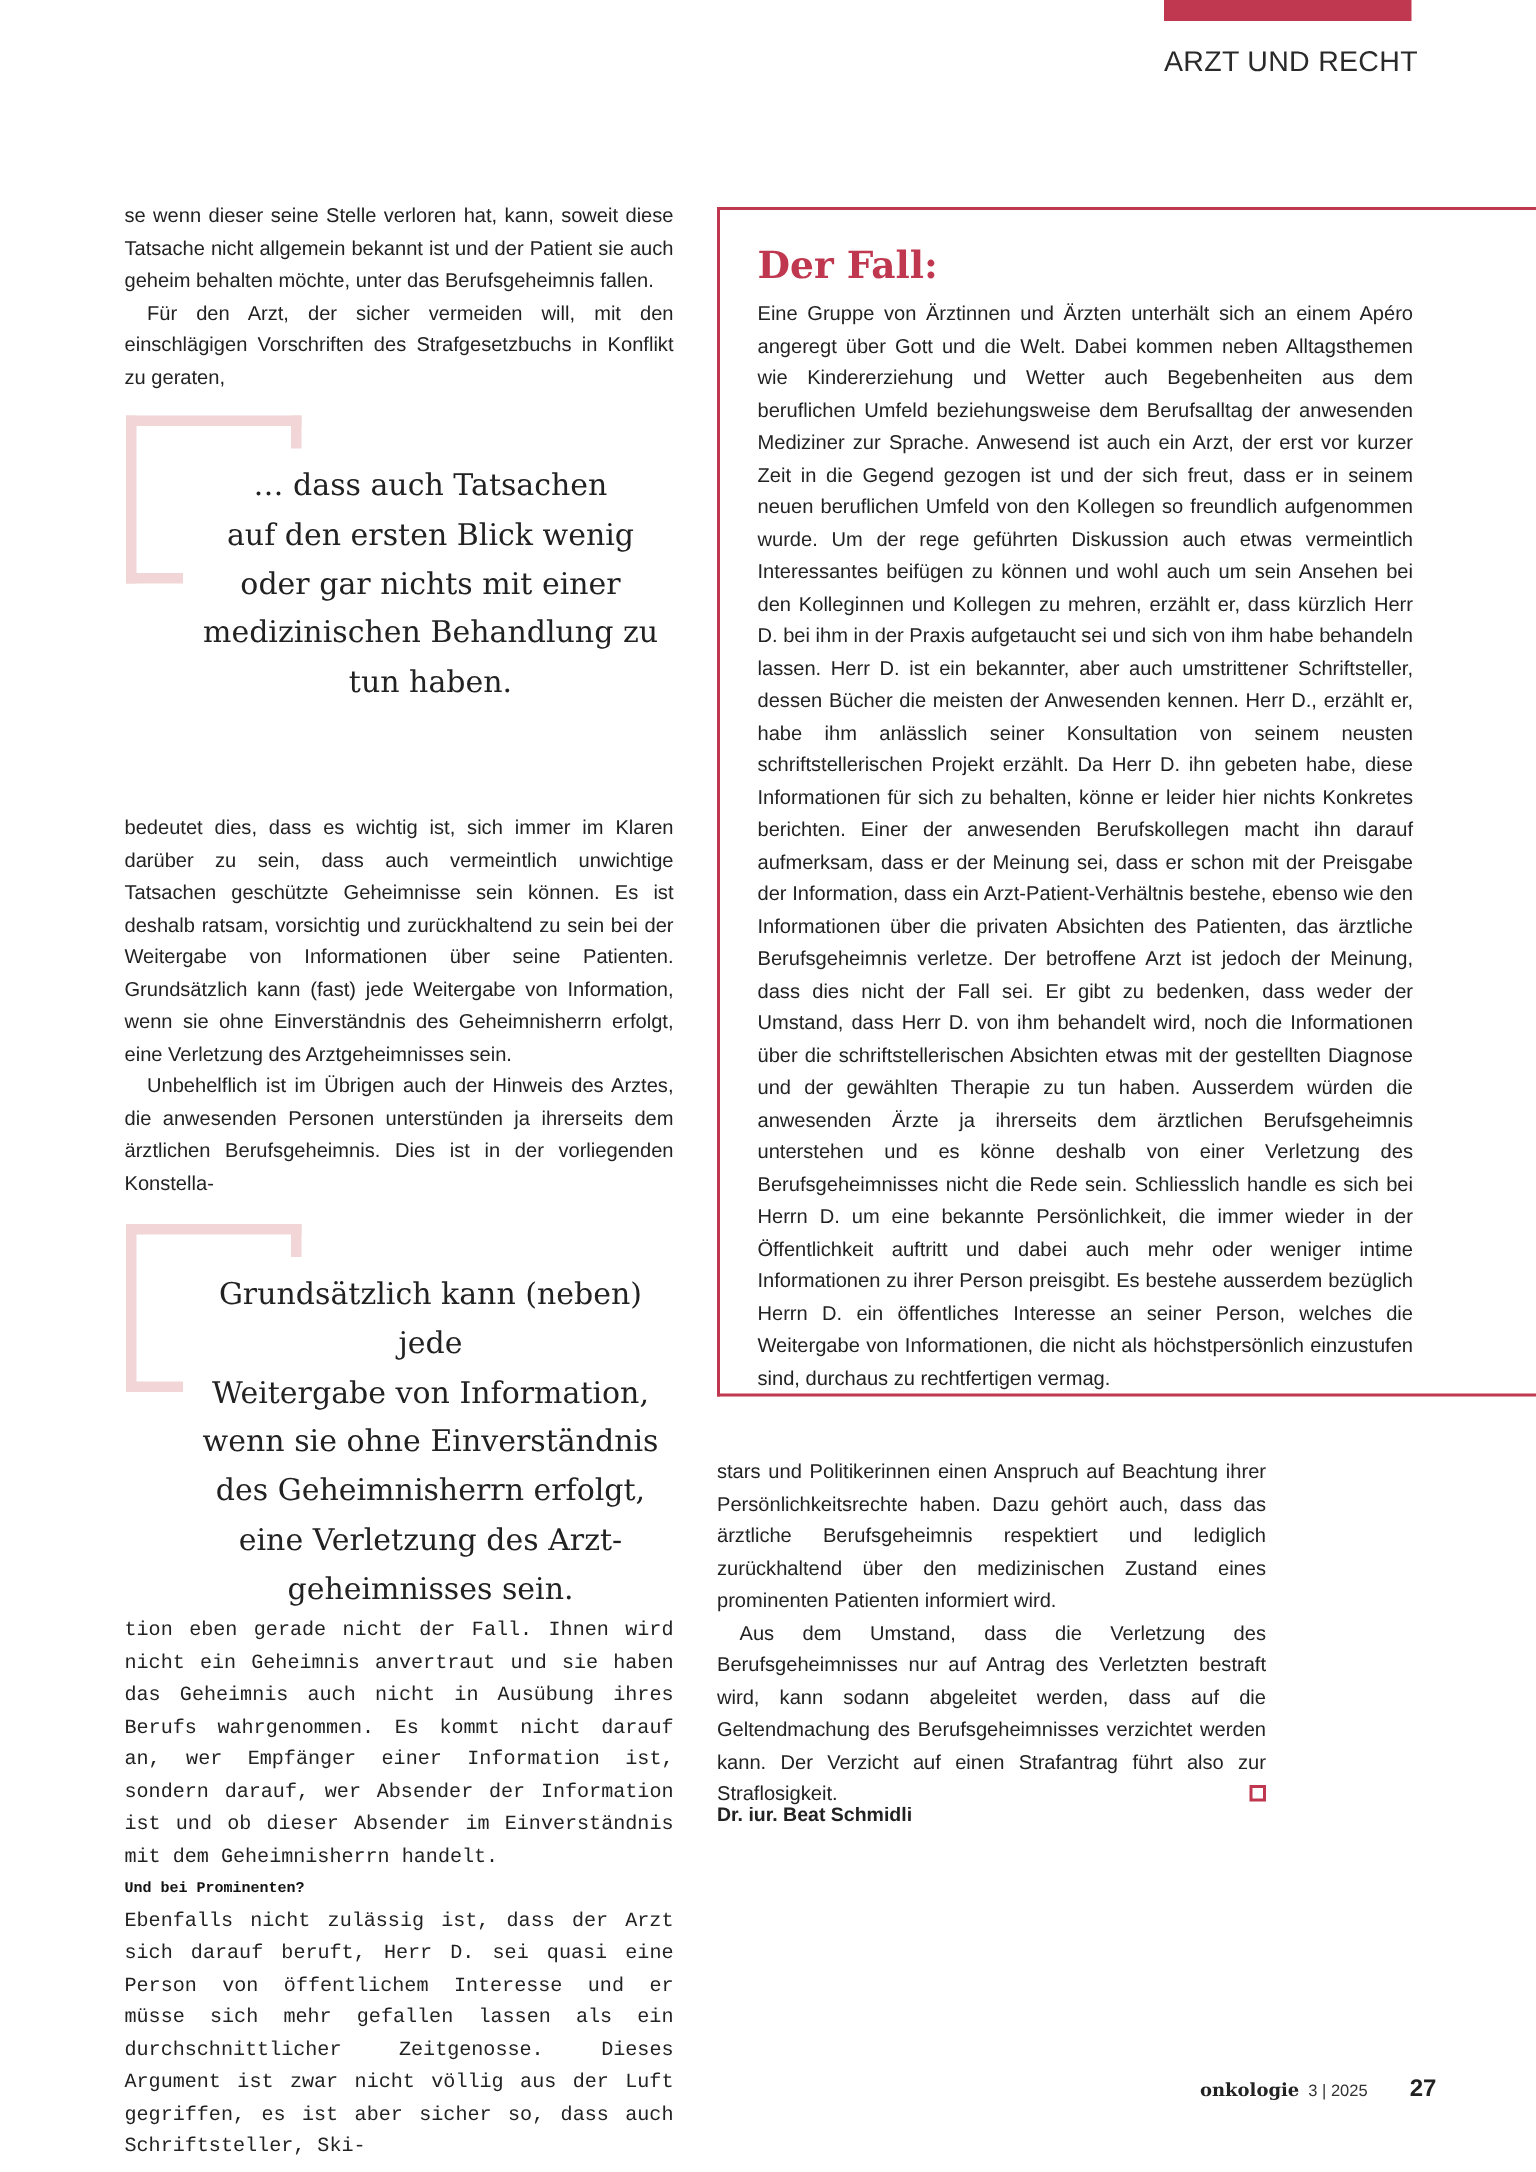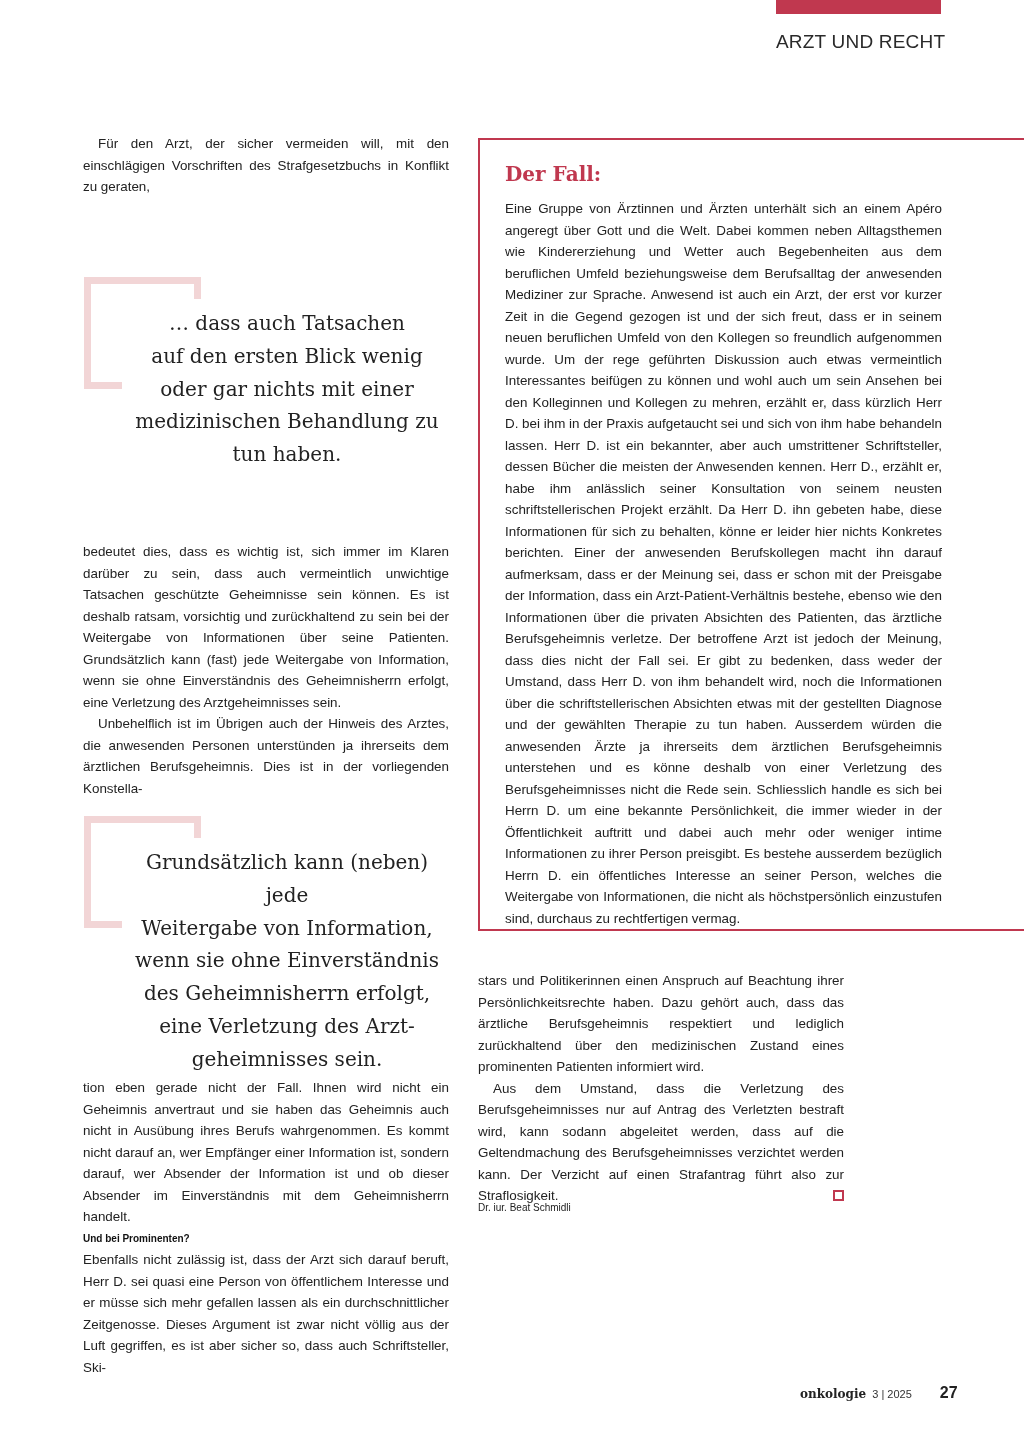--- a/index.html
+++ b/index.html
@@ -16,39 +16,40 @@
   .col-right { left: 478px; width: 366px; }
 
   .pull { position: absolute; left: 84px; width: 380px; }
   .bracket-top { position: absolute; left: 0; top: 0; width: 117px; height: 7px; background: #f2d5d6; }
   .bracket-tab { position: absolute; left: 110px; top: 0; width: 7px; height: 22px; background: #f2d5d6; }
   .bracket-left { position: absolute; left: 0; top: 0; width: 7px; height: 112px; background: #f2d5d6; }
   .bracket-foot { position: absolute; left: 0; top: 105px; width: 38px; height: 7px; background: #f2d5d6; }
   .pull-text { position: absolute; left: 48px; top: 30px; width: 310px; font-family: "DejaVu Serif", "Liberation Serif", serif; font-size: 20px; line-height: 32.8px; color: #222; text-align: center; }
 
   .case-box { position: absolute; left: 478px; top: 138px; width: 560px; height: 793px; border: 2px solid #c0384f; border-right: none; }
-  .case-title { position: absolute; left: 25px; top: 22px; font-family: "DejaVu Serif", "Liberation Serif", serif; font-weight: bold; font-size: 20px; color: #c0384f; }
+  .case-title { position: absolute; left: 25px; top: 22px; font-family: "DejaVu Serif", "Liberation Serif", serif; font-weight: bold; font-size: 25px; color: #c0384f; }
   .case-body { position: absolute; left: 25px; top: 58px; width: 437px; font-size: 13.4px; line-height: 21.5px; text-align: justify; color: #222; }
 
   .heading { font-weight: bold; font-size: 10px; color: #111; text-align: left; }
   .end-mark { display: inline-block; width: 11px; height: 11px; border: 2px solid #c0384f; float: right; margin-top: 5px; }
-  .author { position: absolute; left: 478px; top: 1202px; font-size: 10px; font-weight: normal; color: #222; }
+  .author { position: absolute; left: 478px; top: 1202px; font-size: 13px; font-weight: bold; color: #222; }
 
   .footer { position: absolute; left: 800px; top: 1384px; display: flex; align-items: baseline; }
   .footer .journal { font-family: "DejaVu Serif", "Liberation Serif", serif; font-weight: bold; font-size: 12px; color: #222; }
   .footer .issue { font-size: 11px; color: #333; margin-left: 6px; }
   .footer .page { font-family: Liberation Sans, sans-serif; font-weight: bold; font-size: 16px; color: #222; margin-left: 28px; }
 </style>
 </head>
 <body>
 
 <div class="top-bar"></div>
 <div class="section-title">ARZT UND RECHT</div>
 
 <div class="col col-left" style="top:133px;">
+  <p>se wenn dieser seine Stelle verloren hat, kann, soweit diese Tatsache nicht allgemein bekannt ist und der Patient sie auch geheim behalten möchte, unter das Berufsgeheimnis fallen.</p>
   <p class="indent">Für den Arzt, der sicher vermeiden will, mit den einschlägigen Vorschriften des Strafgesetzbuchs in Konflikt zu geraten,</p>
 </div>
 
 <div class="pull" style="top:277px; height:220px;">
   <div class="bracket-top"></div>
   <div class="bracket-tab"></div>
   <div class="bracket-left"></div>
   <div class="bracket-foot"></div>
   <div class="pull-text">
     <div>… dass auch Tatsachen</div>
@@ -72,21 +73,21 @@
   <div class="pull-text">
     <div>Grundsätzlich kann (neben) jede</div>
     <div>Weitergabe von Information,</div>
     <div>wenn sie ohne Einverständnis</div>
     <div>des Geheimnisherrn erfolgt,</div>
     <div>eine Verletzung des Arzt-</div>
     <div>geheimnisses sein.</div>
   </div>
 </div>
 
-<div class="col col-left" style="top:1077px;">
+<div class="col col-left" style="top:1077px;font-family:Liberation Mono, monospace;">
   <p>tion eben gerade nicht der Fall. Ihnen wird nicht ein Geheimnis anvertraut und sie haben das Geheimnis auch nicht in Ausübung ihres Berufs wahrgenommen. Es kommt nicht darauf an, wer Empfänger einer Information ist, sondern darauf, wer Absender der Information ist und ob dieser Absender im Einverständnis mit dem Geheimnisherrn handelt.</p>
   <p class="heading">Und bei Prominenten?</p>
   <p>Ebenfalls nicht zulässig ist, dass der Arzt sich darauf beruft, Herr D. sei quasi eine Person von öffentlichem Interesse und er müsse sich mehr gefallen lassen als ein durchschnittlicher Zeitgenosse. Dieses Argument ist zwar nicht völlig aus der Luft gegriffen, es ist aber sicher so, dass auch Schriftsteller, Ski-</p>
 </div>
 
 <div class="case-box">
   <div class="case-title">Der Fall:</div>
   <div class="case-body">Eine Gruppe von Ärztinnen und Ärzten unterhält sich an einem Apéro angeregt über Gott und die Welt. Dabei kommen neben Alltagsthemen wie Kindererziehung und Wetter auch Begebenheiten aus dem beruflichen Umfeld beziehungsweise dem Berufsalltag der anwesenden Mediziner zur Sprache. Anwesend ist auch ein Arzt, der erst vor kurzer Zeit in die Gegend gezogen ist und der sich freut, dass er in seinem neuen beruflichen Umfeld von den Kollegen so freundlich aufgenommen wurde. Um der rege geführten Diskussion auch etwas vermeintlich Interessantes beifügen zu können und wohl auch um sein Ansehen bei den Kolleginnen und Kollegen zu mehren, erzählt er, dass kürzlich Herr D. bei ihm in der Praxis aufgetaucht sei und sich von ihm habe behandeln lassen. Herr D. ist ein bekannter, aber auch umstrittener Schriftsteller, dessen Bücher die meisten der Anwesenden kennen. Herr D., erzählt er, habe ihm anlässlich seiner Konsultation von seinem neusten schriftstellerischen Projekt erzählt. Da Herr D. ihn gebeten habe, diese Informationen für sich zu behalten, könne er leider hier nichts Konkretes berichten. Einer der anwesenden Berufskollegen macht ihn darauf aufmerksam, dass er der Meinung sei, dass er schon mit der Preisgabe der Information, dass ein Arzt-Patient-Verhältnis bestehe, ebenso wie den Informationen über die privaten Absichten des Patienten, das ärztliche Berufsgeheimnis verletze. Der betroffene Arzt ist jedoch der Meinung, dass dies nicht der Fall sei. Er gibt zu bedenken, dass weder der Umstand, dass Herr D. von ihm behandelt wird, noch die Informationen über die schriftstellerischen Absichten etwas mit der gestellten Diagnose und der gewählten Therapie zu tun haben. Ausserdem würden die anwesenden Ärzte ja ihrerseits dem ärztlichen Berufsgeheimnis unterstehen und es könne deshalb von einer Verletzung des Berufsgeheimnisses nicht die Rede sein. Schliesslich handle es sich bei Herrn D. um eine bekannte Persönlichkeit, die immer wieder in der Öffentlichkeit auftritt und dabei auch mehr oder weniger intime Informationen zu ihrer Person preisgibt. Es bestehe ausserdem bezüglich Herrn D. ein öffentliches Interesse an seiner Person, welches die Weitergabe von Informationen, die nicht als höchstpersönlich einzustufen sind, durchaus zu rechtfertigen vermag.</div>
 </div>
 

